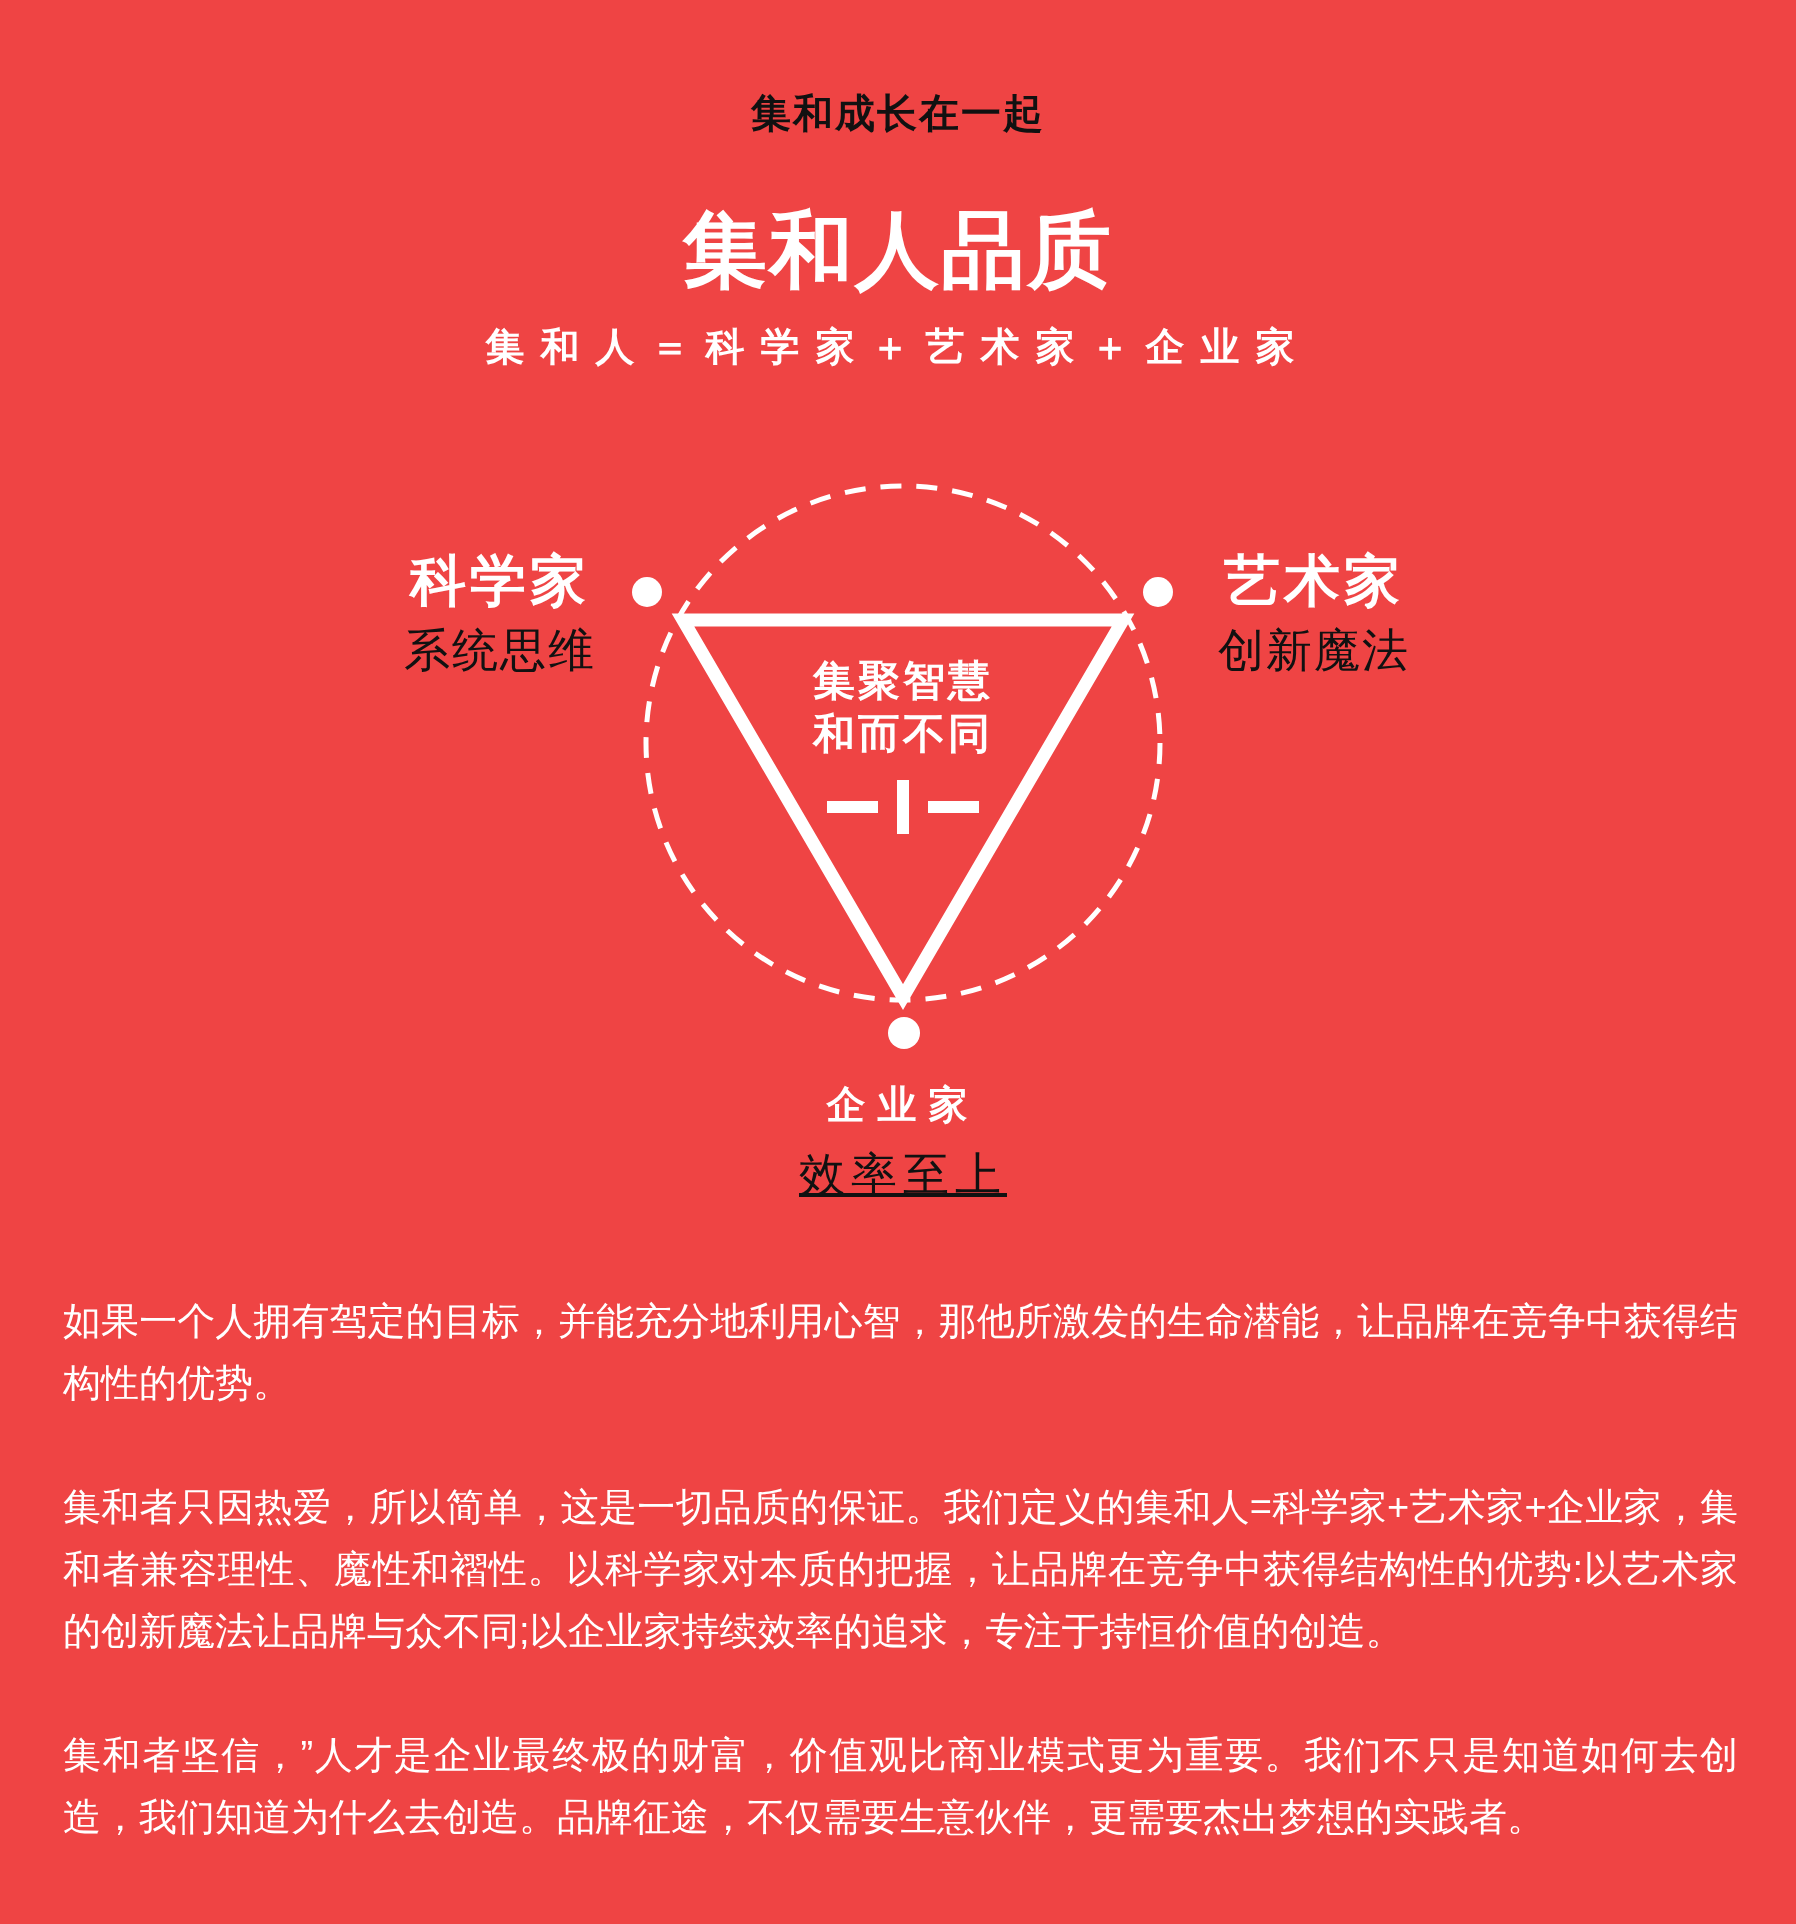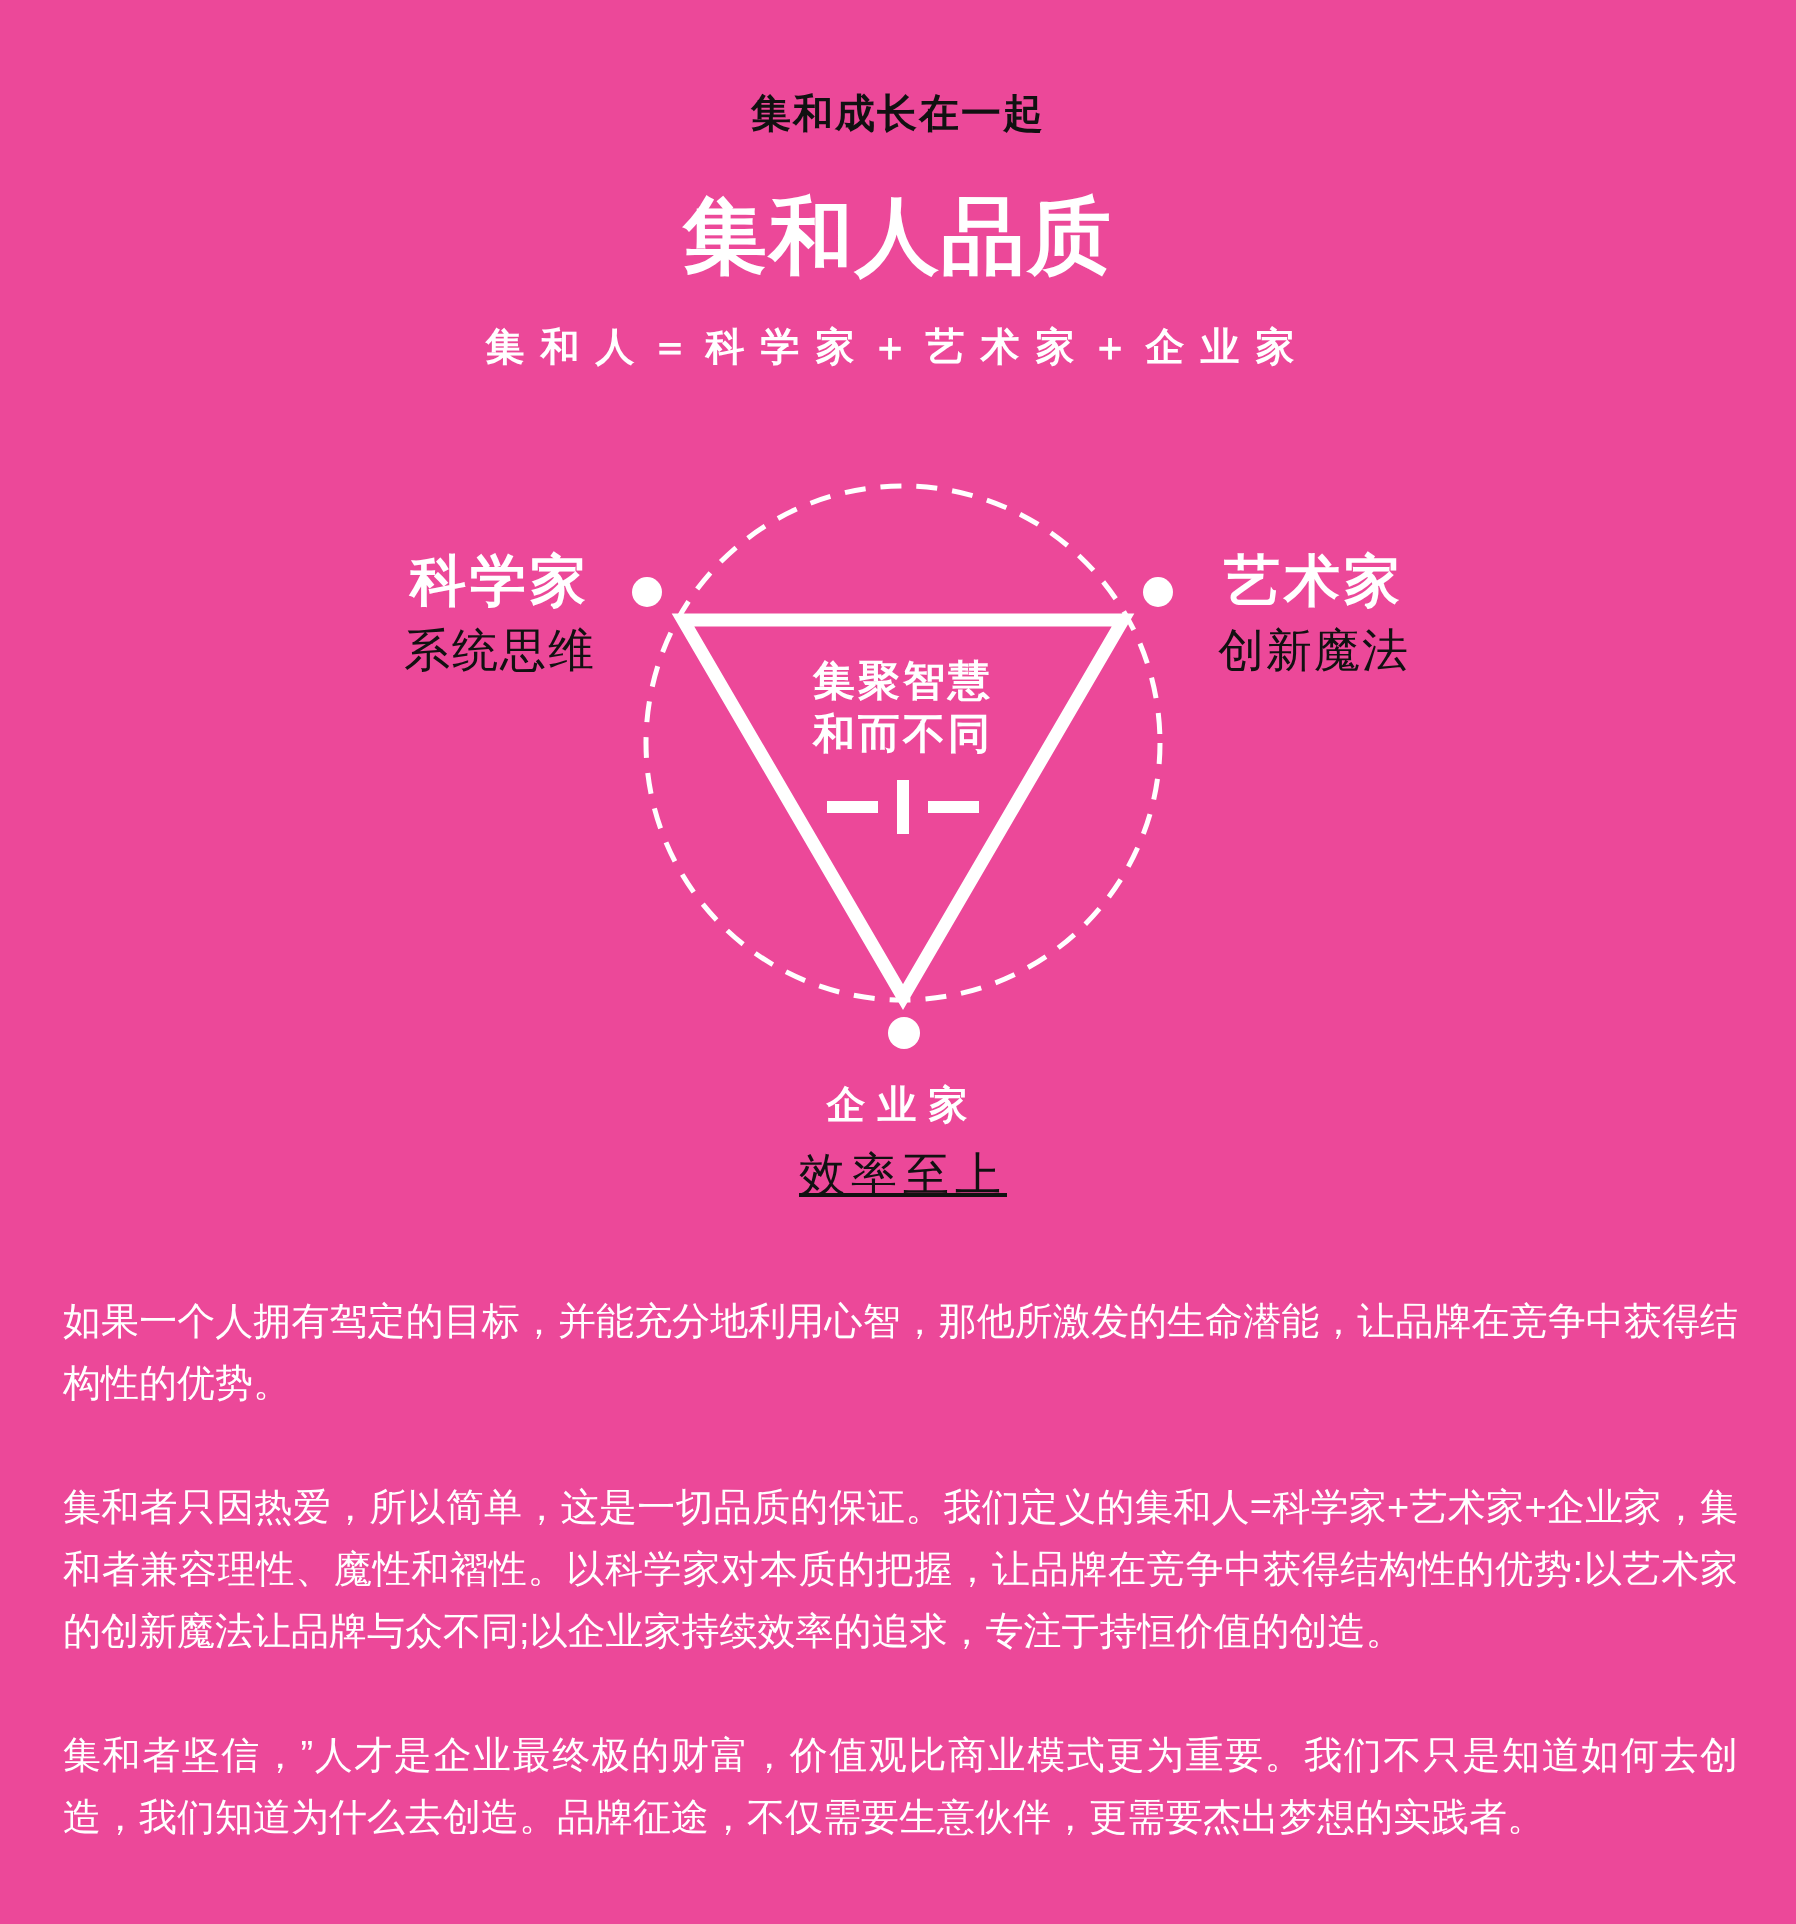--- a/index.html
+++ b/index.html
@@ -1,36 +1,36 @@
 <!DOCTYPE html>
 <html><head>
 <meta charset="utf-8">
 <style>
   html, body { margin: 0; padding: 0; background: #DD0A4C; }
   .page {
     position: relative;
     width: 1796px;
     height: 1924px;
-    background: #ec4899;
+    background: #ef4444;
     overflow: hidden;
     font-family: "Liberation Sans", sans-serif;
   }
   .tagline {
     position: absolute;
     top: 86px; left: 0; right: 0;
     text-align: center;
     font-size: 40px;
     font-weight: bold;
     letter-spacing: 2px;
     color: #111111;
   }
   .main-title {
     position: absolute;
     top: 176px; left: 0; right: 0;
-    margin: 4px;
+    margin: 18px;
     text-align: center;
     font-family: "Liberation Serif", serif;
     font-size: 84px;
     font-weight: bold;
     letter-spacing: 2px;
     color: #ffffff;
   }
   .formula {
     position: absolute;
     top: 320px; left: 0; right: 0;

